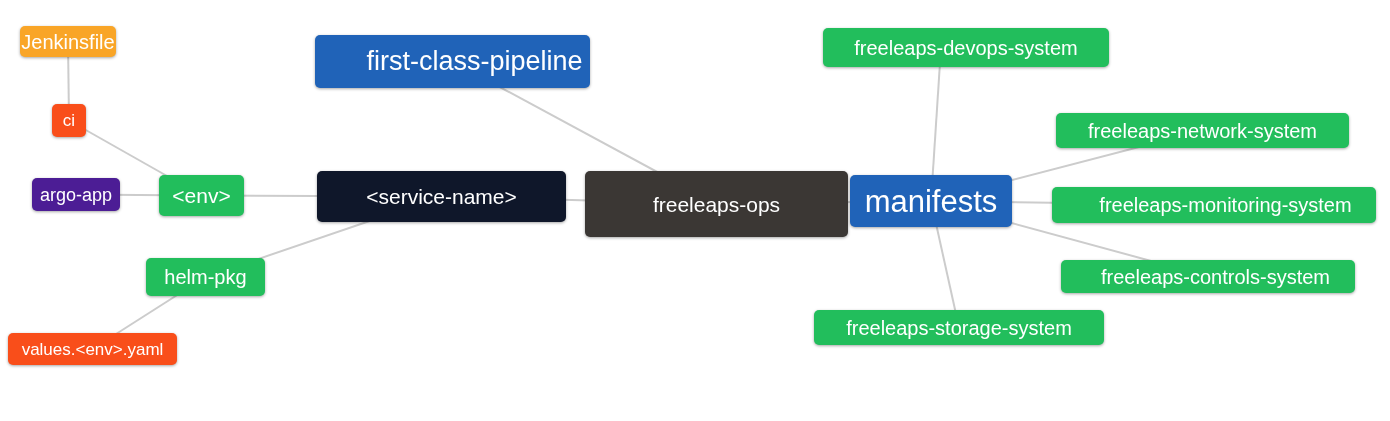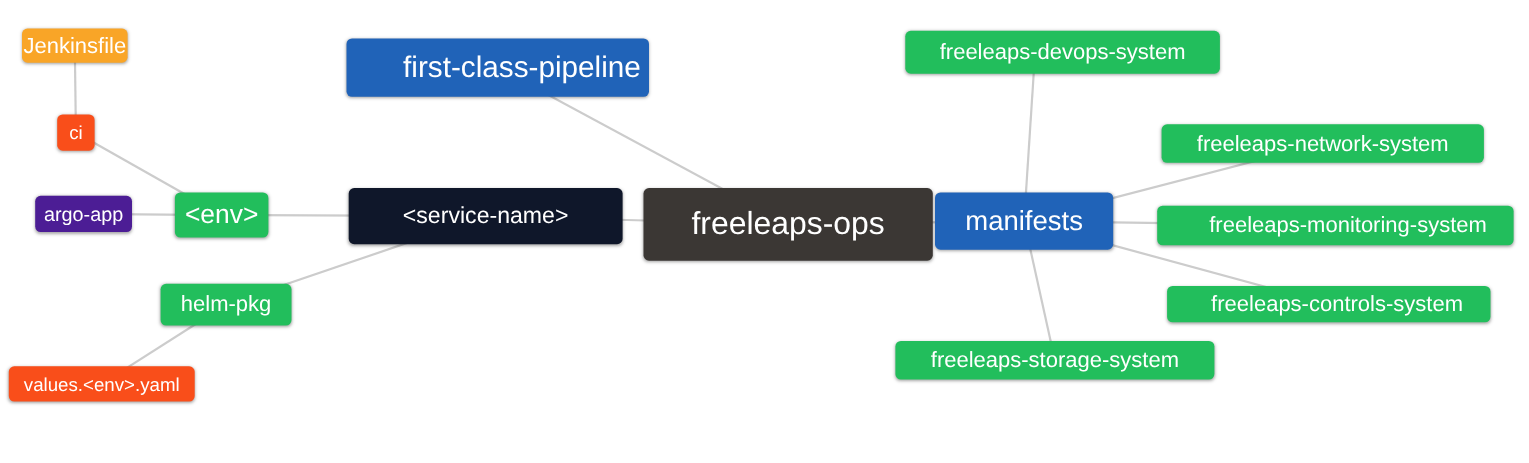--- a/index.html
+++ b/index.html
@@ -54,26 +54,26 @@
       <line x1="931" y1="201" x2="941" y2="47.5" stroke="#CCCCCC" stroke-width="2"></line>
       <line x1="931" y1="201" x2="1202.5" y2="130.5" stroke="#CCCCCC" stroke-width="2"></line>
       <line x1="931" y1="201" x2="1214" y2="205" stroke="#CCCCCC" stroke-width="2"></line>
       <line x1="931" y1="201" x2="1208" y2="276.5" stroke="#CCCCCC" stroke-width="2"></line>
       <line x1="931" y1="201" x2="959" y2="327.5" stroke="#CCCCCC" stroke-width="2"></line>
     </svg>
   <div id="node-layer">
       <div class="node" style="left: 20px; top: 26px; width: 96px; height: 31px; font-size: 20px; background: rgb(249, 165, 39); color: rgb(255, 255, 255);">Jenkinsfile</div>
       <div class="node" style="left: 52px; top: 104px; width: 34px; height: 33px; font-size: 17px; background: rgb(249, 78, 26); color: rgb(255, 255, 255);">ci</div>
       <div class="node" style="left: 32px; top: 178px; width: 88px; height: 33px; font-size: 18px; background: #4c1d95; color: rgb(255, 255, 255);">argo-app</div>
-      <div class="node" style="left: 159px; top: 175px; width: 85px; height: 41px; font-size: 24px; background: rgb(34, 190, 92); color: rgb(255, 255, 255);">&lt;env&gt;</div>
+      <div class="node" style="left: 159px; top: 175px; width: 85px; height: 41px; font-size: 21px; background: rgb(34, 190, 92); color: rgb(255, 255, 255);">&lt;env&gt;</div>
       <div class="node" style="left: 146px; top: 258px; width: 119px; height: 38px; font-size: 20px; background: rgb(34, 190, 92); color: rgb(255, 255, 255); text-align: center;">helm-pkg</div>
       <div class="node" style="left: 8px; top: 333px; width: 169px; height: 32px; font-size: 17px; background: rgb(249, 78, 26); color: rgb(255, 255, 255);">values.&lt;env&gt;.yaml</div>
       <div class="node" style="left: 315px; top: 35px; width: 275px; height: 53px; font-size: 27px; background: rgb(32, 99, 184); color: rgb(255, 255, 255); padding-left: 44px;">first-class-pipeline</div>
       <div class="node" style="left: 317px; top: 171px; width: 249px; height: 51px; font-size: 21px; background: #0f172a; color: rgb(255, 255, 255);">&lt;service-name&gt;</div>
-      <div class="node" style="left: 585px; top: 171px; width: 263px; height: 66px; font-size: 29px; background: rgb(59, 55, 52); color: rgb(255, 255, 255);">freeleaps-ops</div>
-      <div class="node" style="left: 850px; top: 175px; width: 162px; height: 52px; font-size: 25px; background: rgb(32, 99, 184); color: rgb(255, 255, 255);">manifests</div>
+      <div class="node" style="left: 585px; top: 171px; width: 263px; height: 66px; font-size: 21px; background: rgb(59, 55, 52); color: rgb(255, 255, 255);">freeleaps-ops</div>
+      <div class="node" style="left: 850px; top: 175px; width: 162px; height: 52px; font-size: 31px; background: rgb(32, 99, 184); color: rgb(255, 255, 255);">manifests</div>
       <div class="node" style="left: 798px; top: 28px; width: 286px; height: 39px; font-size: 20px; background: rgb(34, 190, 92); color: rgb(255, 255, 255); margin-left: 25px;">freeleaps-devops-system</div>
       <div class="node" style="left: 1056px; top: 113px; width: 293px; height: 35px; font-size: 20px; background: rgb(34, 190, 92); color: rgb(255, 255, 255);">freeleaps-network-system</div>
       <div class="node" style="left: 1052px; top: 187px; width: 324px; height: 36px; font-size: 20px; background: rgb(34, 190, 92); color: rgb(255, 255, 255); padding-left: 23px;">freeleaps-monitoring-system</div>
       <div class="node" style="left: 1061px; top: 260px; width: 294px; height: 33px; font-size: 20px; background: rgb(34, 190, 92); color: rgb(255, 255, 255); padding-left: 15px;">freeleaps-controls-system</div>
       <div class="node" style="left: 814px; top: 310px; width: 290px; height: 35px; font-size: 20px; background: rgb(34, 190, 92); color: rgb(255, 255, 255);">freeleaps-storage-system</div>
     </div>
 </div>
 
 </body></html>

